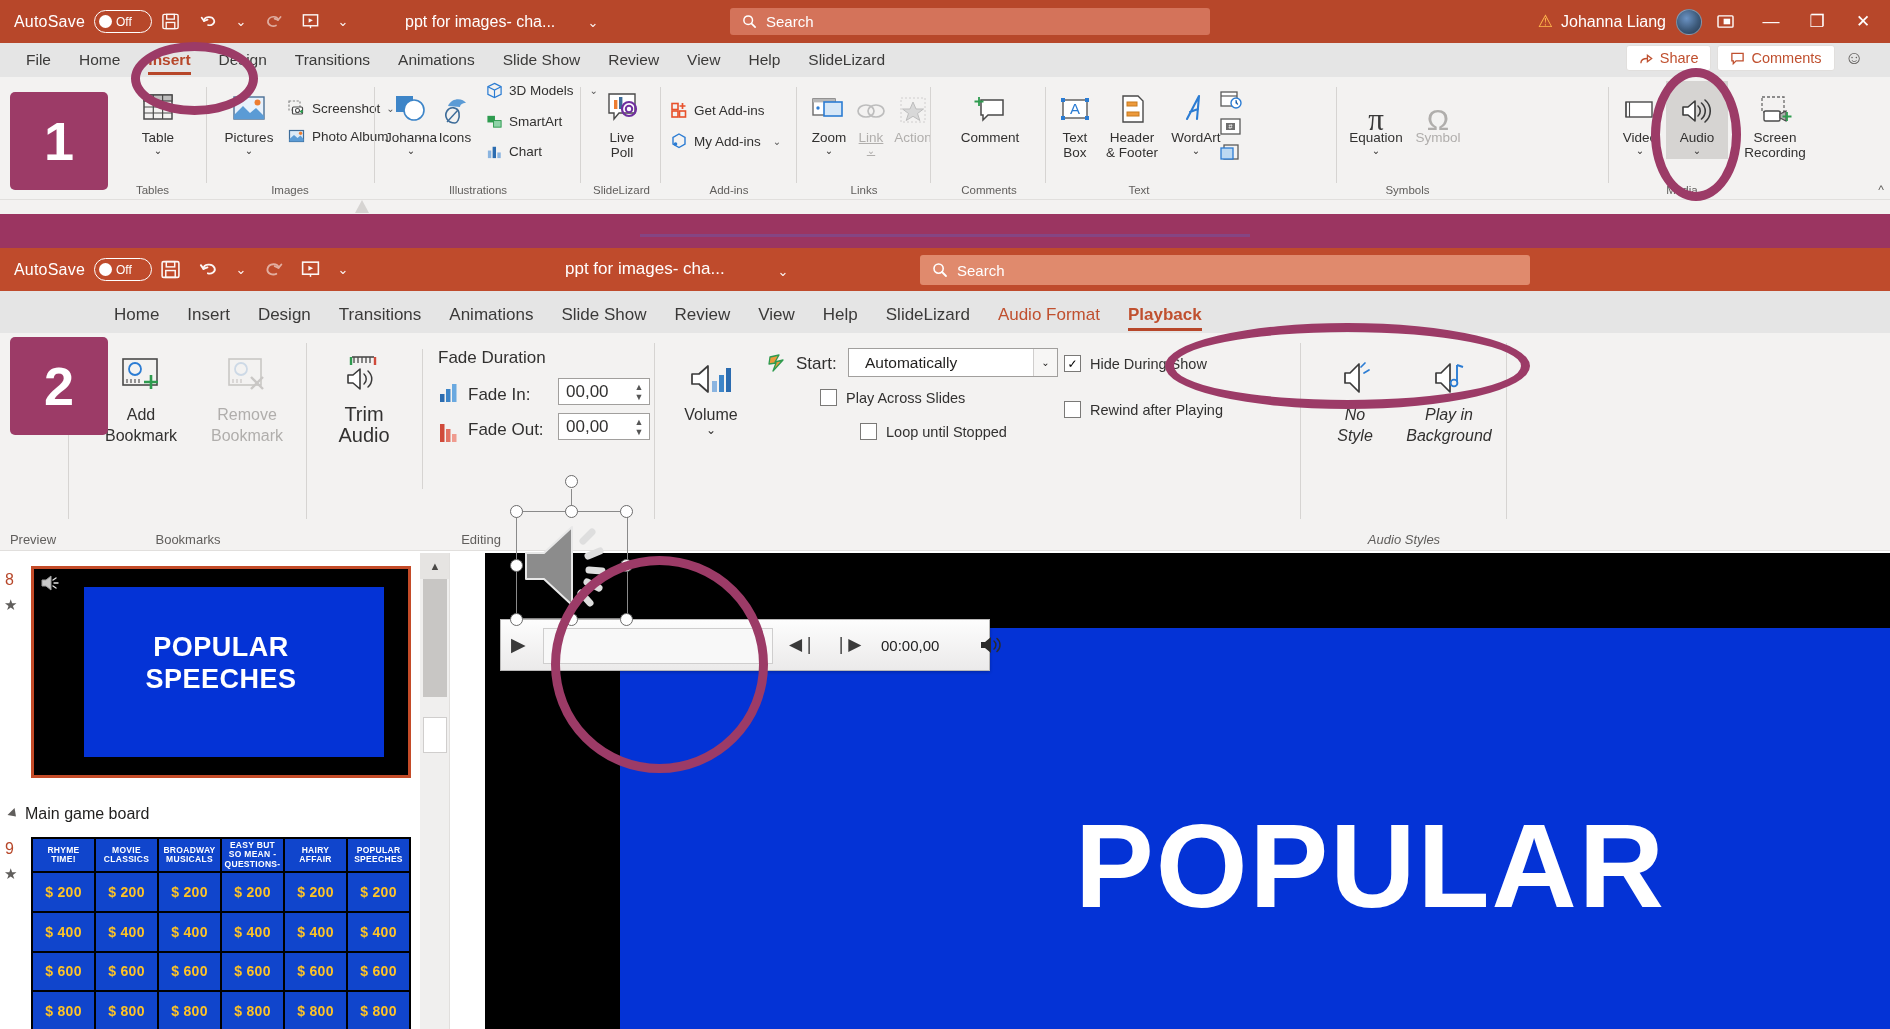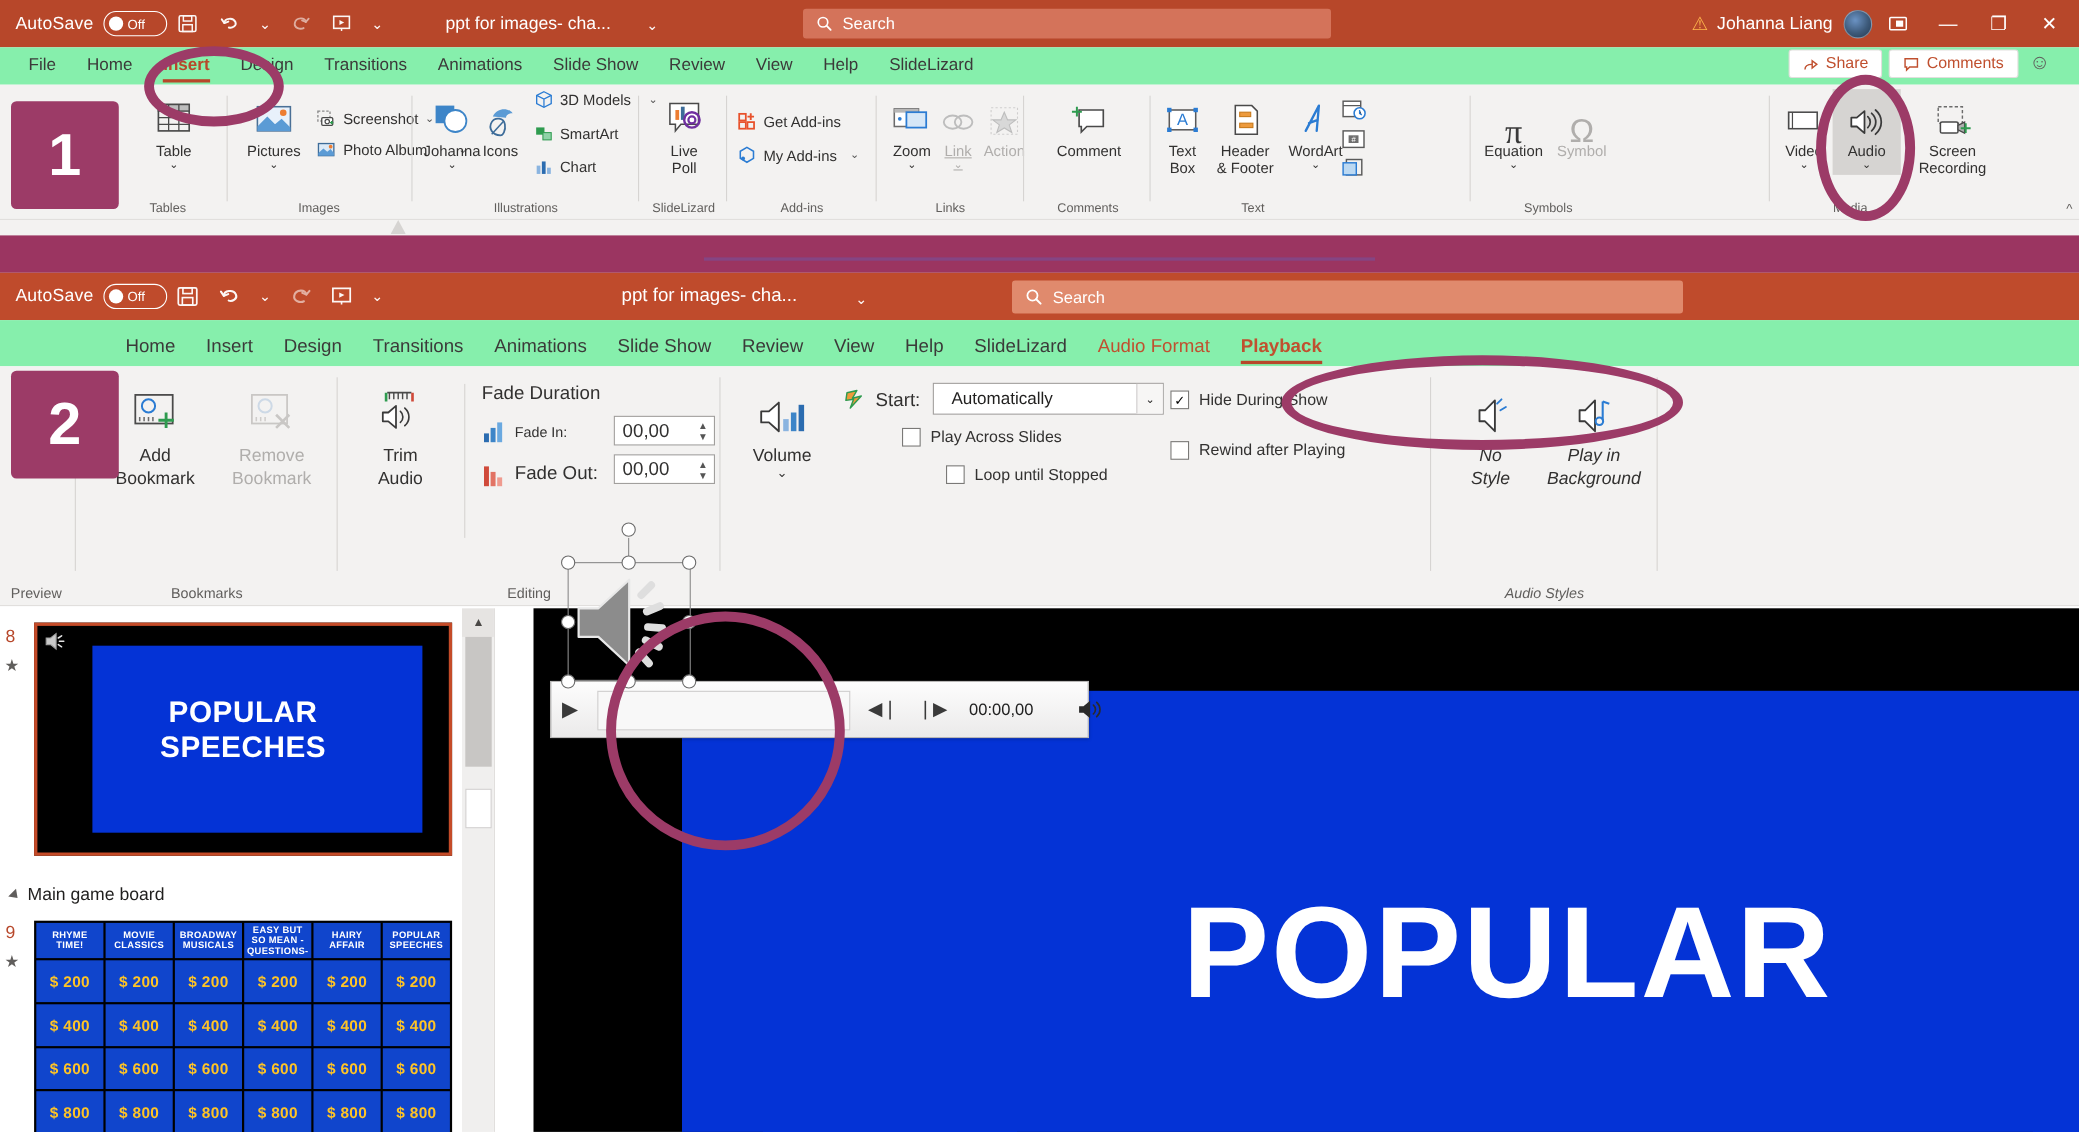--- a/index.html
+++ b/index.html
@@ -44,21 +44,21 @@
   .avatar {
     width: 26px; height: 26px; border-radius: 50%;
     background: radial-gradient(circle at 40% 35%, #6b93c4 0%, #3d5a7a 55%, #23384f 100%);
     border: 1px solid rgba(255,255,255,.35);
   }
   .win-btn { width: 46px; height: 43px; display: flex; align-items: center; justify-content: center; font-size: 17px; }
 
   
   .tabstrip {
     position: absolute; left: 0; width: 1890px; height: 34px;
-    background: #86efac; display: flex; align-items: flex-end; padding-left: 12px;
+    background: #e5e5e5; display: flex; align-items: flex-end; padding-left: 12px;
   }
   .tab {
     font-size: 15.5px; color: #3b3a39; padding: 0 14px 8px 14px;
     position: relative; white-space: nowrap;
   }
   .tab.active { color: #b7472a; font-weight: bold; }
   .tab.active::after {
     content: ""; position: absolute; left: 14px; right: 14px; bottom: 2px;
     height: 3px; background: #b7472a;
   }
@@ -697,21 +697,21 @@
             </svg>
         </span>
         <span>Remove</span>
         <span>Bookmark</span>
       </div>
       <div class="glabel" style="font-size:13px;">Bookmarks</div>
     </div>
     <div class="rgroup-sep" style="left:306px; height:176px;"></div>
 
     <div class="rgroup" style="left:310px; width:342px;">
-      <div class="bigbtn" style="left:16px; top:16px; width:76px; font-size:16px; line-height:21px;">
+      <div class="bigbtn" style="left:16px; top:16px; width:76px; font-size:20px; line-height:21px;">
         <span class="ic" style="height:52px;">
           <svg width="48" height="48" viewBox="0 0 48 48">
               <path d="M12 4 h22" stroke="#4a4a4a" stroke-width="1.6"></path>
               <path d="M14 4 v6 M18 4 v6 M22 4 v6 M26 4 v6 M30 4 v6" stroke="#4a4a4a" stroke-width="1.3"></path>
               <path d="M11 4 v8" stroke="#2e9b4f" stroke-width="2.4"></path>
               <path d="M35 4 v8" stroke="#d04a3a" stroke-width="2.4"></path>
               <path d="M8 22 h5 l7 -6 v20 l-7 -6 H8 Z" fill="#fff" stroke="#3a3a3a" stroke-width="1.6" stroke-linejoin="round"></path>
               <path d="M24 21 C27 23.5 27 28.5 24 31" fill="none" stroke="#3a3a3a" stroke-width="1.5" stroke-linecap="round"></path>
               <path d="M28 18 C33 22.5 33 29.5 28 34" fill="none" stroke="#3a3a3a" stroke-width="1.5" stroke-linecap="round"></path>
             </svg>
@@ -722,21 +722,21 @@
       <div class="rgroup-sep" style="left:112px; top:16px; height:140px;"></div>
       <div class="cap" style="left:128px; top:15px; font-size:17px;">Fade Duration</div>
 
       <div style="position:absolute;left:128px;top:48px;">
         <svg width="24" height="22" viewBox="0 0 24 22">
             <rect x="2" y="13" width="4.5" height="8" fill="#2b6cb0"></rect>
             <rect x="8" y="8" width="4.5" height="13" fill="#3d85c8"></rect>
             <rect x="14" y="3" width="4.5" height="18" fill="#6aa9e0"></rect>
           </svg>
       </div>
-      <div class="cap" style="left:158px; top:52px; font-size:13px;">Fade In:</div>
+      <div class="cap" style="left:158px; top:52px; font-size:17px;">Fade In:</div>
       <div class="spin" style="left:248px; top:45px; width:92px; font-size:17px;">
         <span>00,00</span>
         <span class="arrows">
             <span>▲</span>
             <span>▼</span>
           </span>
       </div>
 
       <div style="position:absolute;left:128px;top:88px;">
         <svg width="24" height="22" viewBox="0 0 24 22">

